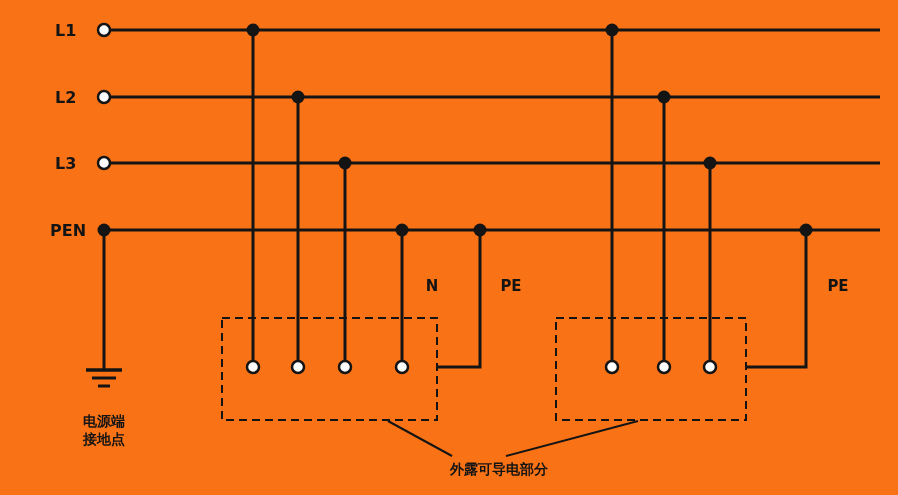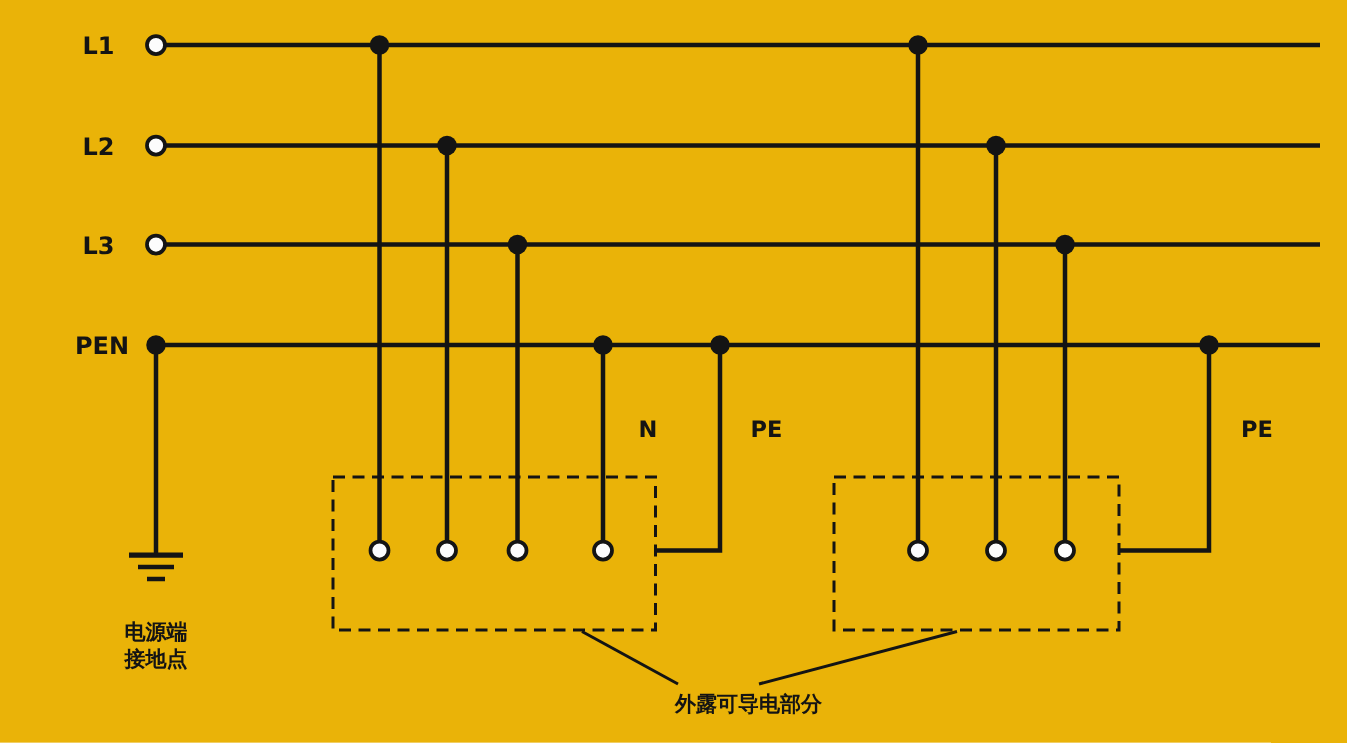--- a/index.html
+++ b/index.html
@@ -4,21 +4,21 @@
 <style>
   html, body { margin: 0; padding: 0; }
   body {
     background: #fcfcfc;
     font-family: "DejaVu Sans", sans-serif;
   }
   .diagram-wrap {
     position: relative;
     width: 898px;
     height: 495px;
-    background: #eab308;
+    background: #f97316;
     overflow: hidden;
   }
   svg { display: block; }
   .bus-label  { font-family: "DejaVu Sans", sans-serif; font-weight: bold; font-size: 16px; fill: #141414; }
   .cond-label { font-family: "DejaVu Sans", sans-serif; font-weight: bold; font-size: 15px; fill: #141414; }
   .cjk-label  { font-family: "DejaVu Sans", sans-serif; font-weight: bold; font-size: 14px; fill: #141414; }
 </style>
 </head>
 <body>
 

